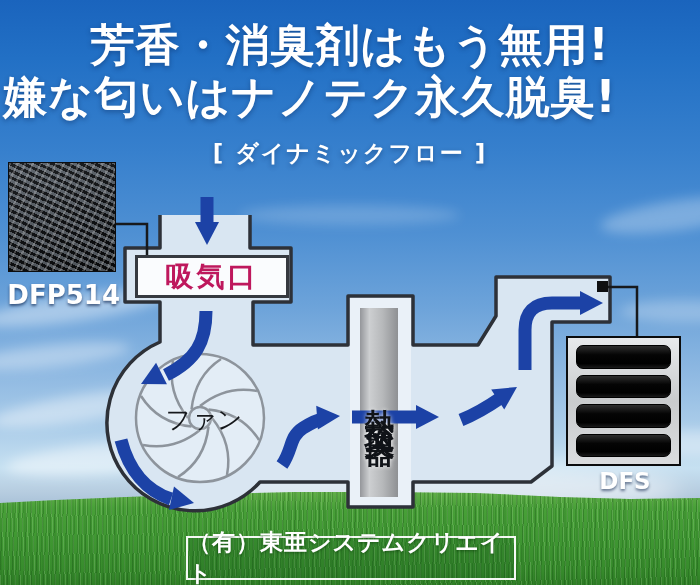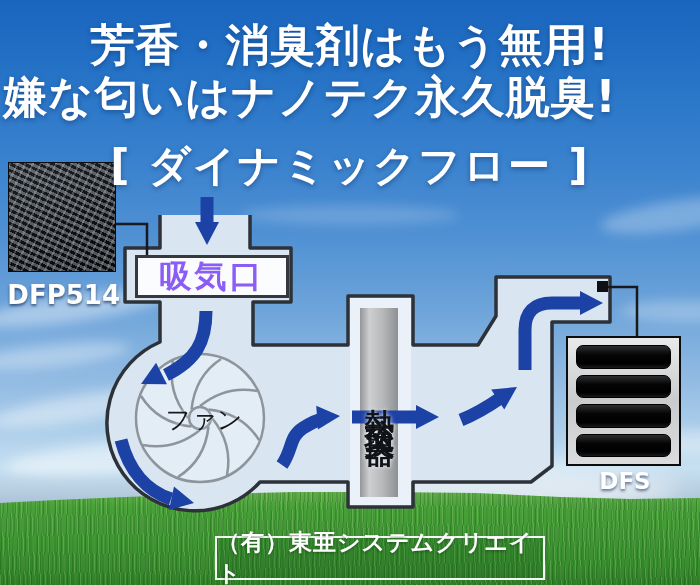--- a/index.html
+++ b/index.html
@@ -45,46 +45,46 @@
   }
   .dfs-slat{
     flex:1;border-radius:7px;border:1px solid #000;
     background:linear-gradient(180deg,#2e2e2e,#050505 40%,#000 80%,#1a1a1a);
   }
   
   .jp{color:#ffffff;font-weight:bold;text-align:center;z-index:5;
       text-shadow:0 2px 5px rgba(8,40,92,.45);}
   #headline-1{left:0;top:16px;width:700px;font-size:44px;letter-spacing:1px;}
   #headline-2{left:0;top:68px;width:620px;font-size:44px;letter-spacing:1px;}
-  #headline-sub{left:0;top:138px;width:700px;font-size:42px;letter-spacing:2px;}
+  #headline-sub{left:0;top:138px;width:700px;font-size:23px;letter-spacing:2px;}
   #filter-label{left:2px;top:280px;width:118px;font-size:26px;text-shadow:0 2px 3px rgba(0,20,60,.6);text-align:right;}
   #intake-box{
     left:135px;top:255px;width:148px;height:37px;z-index:5;
     background:#fafcfe;border:3px solid #35393f;box-sizing:content-box;
     display:flex;align-items:center;justify-content:center;
   }
-  #intake-box span{color:#8b5cf6;font-weight:bold;font-size:32px;letter-spacing:3px;}
+  #intake-box span{color:#be185d;font-weight:bold;font-size:28px;letter-spacing:3px;}
   #fan-label{left:158px;top:403px;width:92px;font-size:25px;color:#15181c;font-weight:normal;
              text-align:center;z-index:5;text-shadow:0 0 4px rgba(255,255,255,.8);}
   #hx-label{
     left:356px;top:309px;width:46px;height:190px;z-index:5;
     display:flex;align-items:center;justify-content:center;
     writing-mode:vertical-rl;text-orientation:upright;
     color:#101318;font-weight:bold;font-size:30px;letter-spacing:10px;
     text-shadow:0 0 4px rgba(255,255,255,.9);
   }
   #outlet-label{left:502px;top:231px;width:120px;font-size:26px;color:#0e1116;font-weight:bold;
                 text-align:center;z-index:5;letter-spacing:3px;
                 text-shadow:0 0 5px #fff,0 0 9px #fff,0 0 12px rgba(255,255,255,.9);}
   #dfs-label{left:590px;top:468px;width:70px;font-size:23px;z-index:5;
              text-shadow:0 2px 3px rgba(0,20,60,.55);}
   #company-badge{
     left:186px;top:536px;width:326px;height:40px;z-index:5;
     border:2px solid rgba(255,255,255,.95);background:rgba(15,75,25,.18);
-    display:flex;align-items:center;justify-content:center;margin-left:29px;
+    display:flex;align-items:center;justify-content:center;
   }
   #company-badge span{color:#fff;font-weight:bold;font-size:23px;letter-spacing:1px;
                       text-shadow:0 1px 3px rgba(0,40,0,.5);}
 </style>
 </head>
 <body>
 
 <div id="stage">
 
   <div class="cloud" style="left:-20px;top:295px;width:190px;height:26px;background:rgba(255,255,255,.40);transform:rotate(-8deg);"></div>

